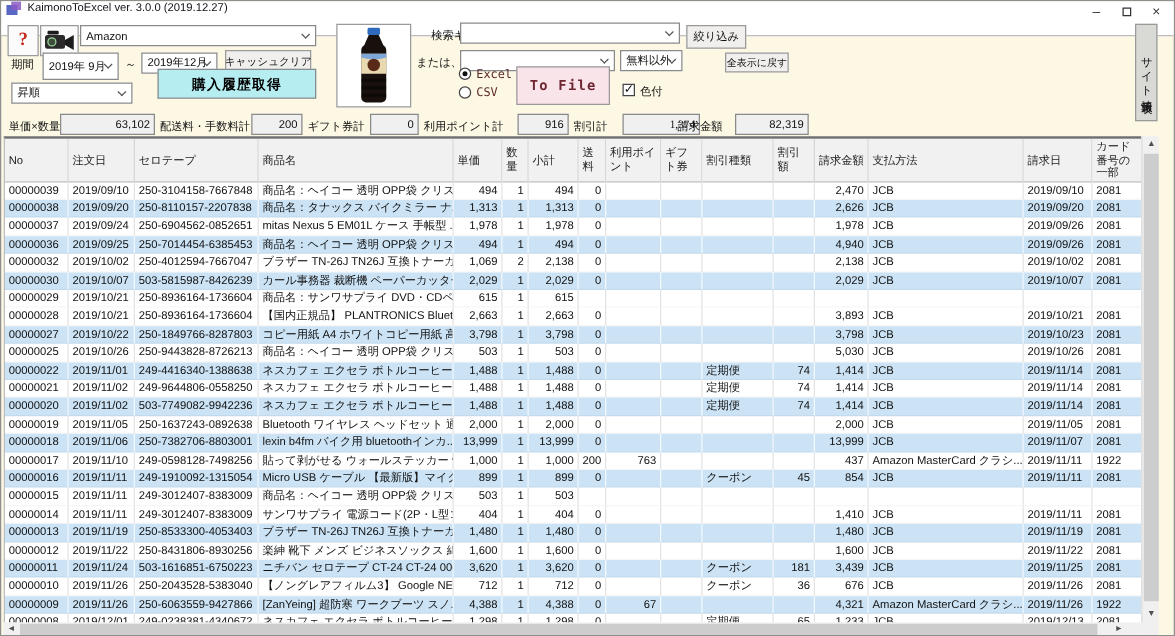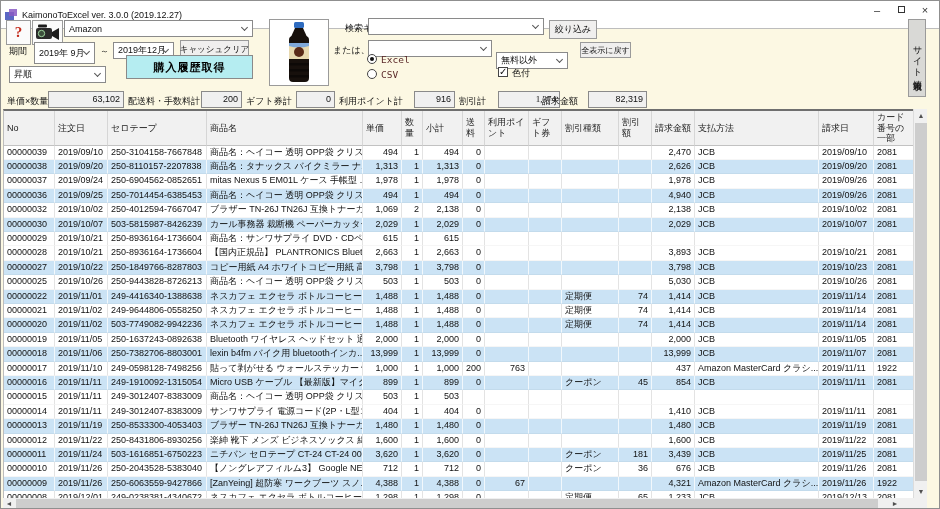--- a/index.html
+++ b/index.html
@@ -1,20 +1,20 @@
 <!DOCTYPE html>
 <html><head>
 <meta charset="utf-8">
 <style>
   html,body{margin:0;padding:0;background:#d8d8d8;}
   *{box-sizing:border-box;}
   body{font-family:"Liberation Sans","DejaVu Sans",sans-serif;-webkit-font-smoothing:antialiased;}
   .window{position:relative;width:940px;height:509px;background:#FCF8E3;border:1px solid #8f8f8f;overflow:hidden;}
   
-  .titlebar{position:absolute;left:0;top:0;width:100%;height:28px;background:#ffffff;border-bottom:1px solid #bdbdbd;display:flex;align-items:center;}
+  .titlebar{position:absolute;left:0;top:0;width:100%;height:28px;background:#ffffff;border-bottom:1px solid #bdbdbd;display:flex;}
   .title-icon{margin-left:4px;width:12px;height:12px;flex:0 0 auto;}
   .title-text{margin-left:5px;font-size:9px;color:#111;white-space:nowrap;}
   .win-btns{position:absolute;right:2px;top:0;height:17px;display:flex;}
   .win-btn{width:24px;height:17px;display:flex;align-items:center;justify-content:center;font-size:11px;color:#333;cursor:default;}
   .max-glyph{width:7px;height:7px;border:1px solid #333;display:inline-block;}
   
   .combo{position:absolute;background:#fff;border:1px solid #8a8a8a;font-size:9px;color:#111;display:flex;align-items:center;padding:0 4px;white-space:nowrap;overflow:hidden;}
   .combo .chev{position:absolute;right:5px;top:50%;width:5px;height:5px;margin-top:-4px;border-right:1px solid #555;border-bottom:1px solid #555;transform:rotate(45deg);}
   .btn{position:absolute;background:#f0efee;border:1px solid #9a9a9a;font-size:9px;color:#111;display:flex;align-items:center;justify-content:center;white-space:nowrap;cursor:default;}
   .lbl{position:absolute;font-size:9px;color:#111;white-space:nowrap;}
@@ -128,35 +128,36 @@
     <span></span>
       <span class="chev"></span>
   </div>
   <div class="btn" style="left:548px;top:19px;width:48px;height:19px;">絞り込み</div>
 
   <span class="lbl" style="left:332px;top:43px;">または、</span>
   <div class="combo" style="left:367px;top:39px;width:124px;height:17px;">
     <span></span>
       <span class="chev"></span>
   </div>
-  <div class="combo" style="left:495px;top:39px;width:72px;height:17px;margin-top:12px;">
+  <div class="combo" style="left:495px;top:39px;width:50px;height:17px;">
     <span>無料以外</span>
       <span class="chev"></span>
   </div>
   <div class="btn" style="left:579px;top:41px;width:51px;height:16px;font-size:8px;">全表示に戻す</div>
 
   <div class="radio-row" style="left:366px;top:53px;">
     <span class="radio sel"></span>
     <span class="radio-lab">Excel</span>
   </div>
   <div class="radio-row" style="left:366px;top:68px;">
     <span class="radio"></span>
     <span class="radio-lab">CSV</span>
   </div>
 
+  <div class="tofile-btn">To File</div>
 
   <div class="radio-row" style="left:497px;top:66px;">
     <span class="chk on"></span>
     <span class="lbl" style="position:static;">色付</span>
   </div>
 
   <div class="siteinfo-btn">サイト情報表示</div>
 
   <span class="lbl sum-label" style="left:6px;">単価×数量 計</span>
   <span class="sum-box" style="left:47px;width:76px;">63,102</span>

